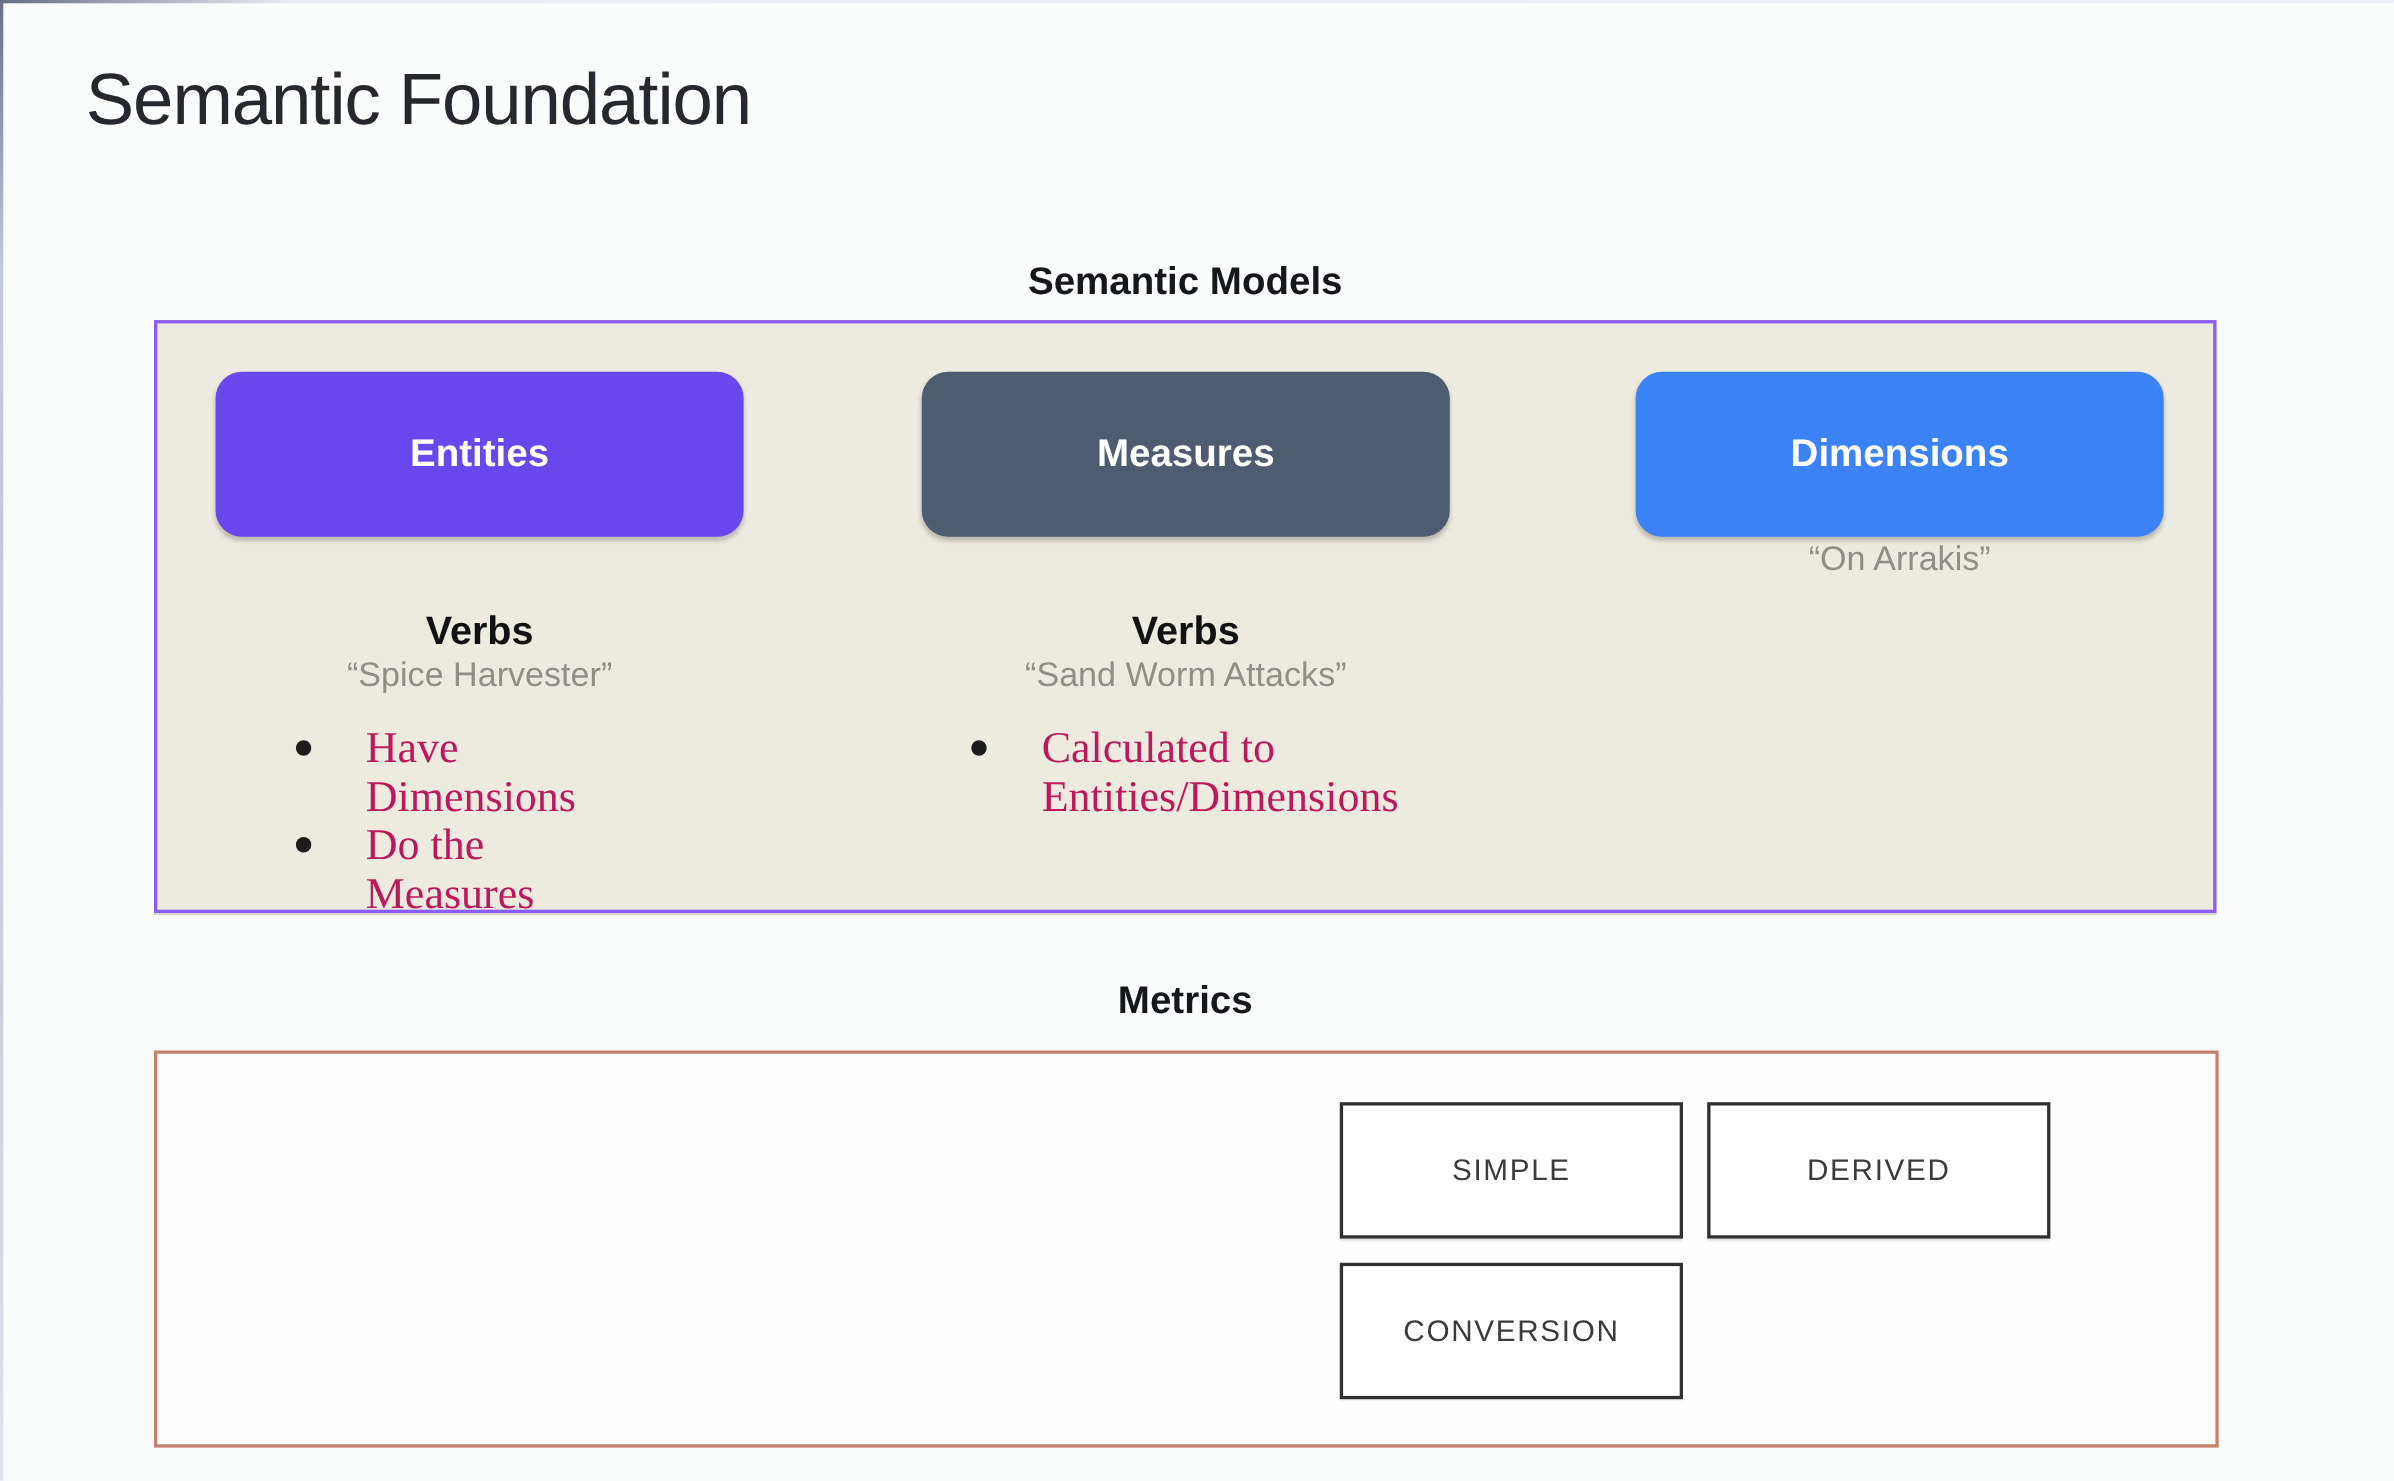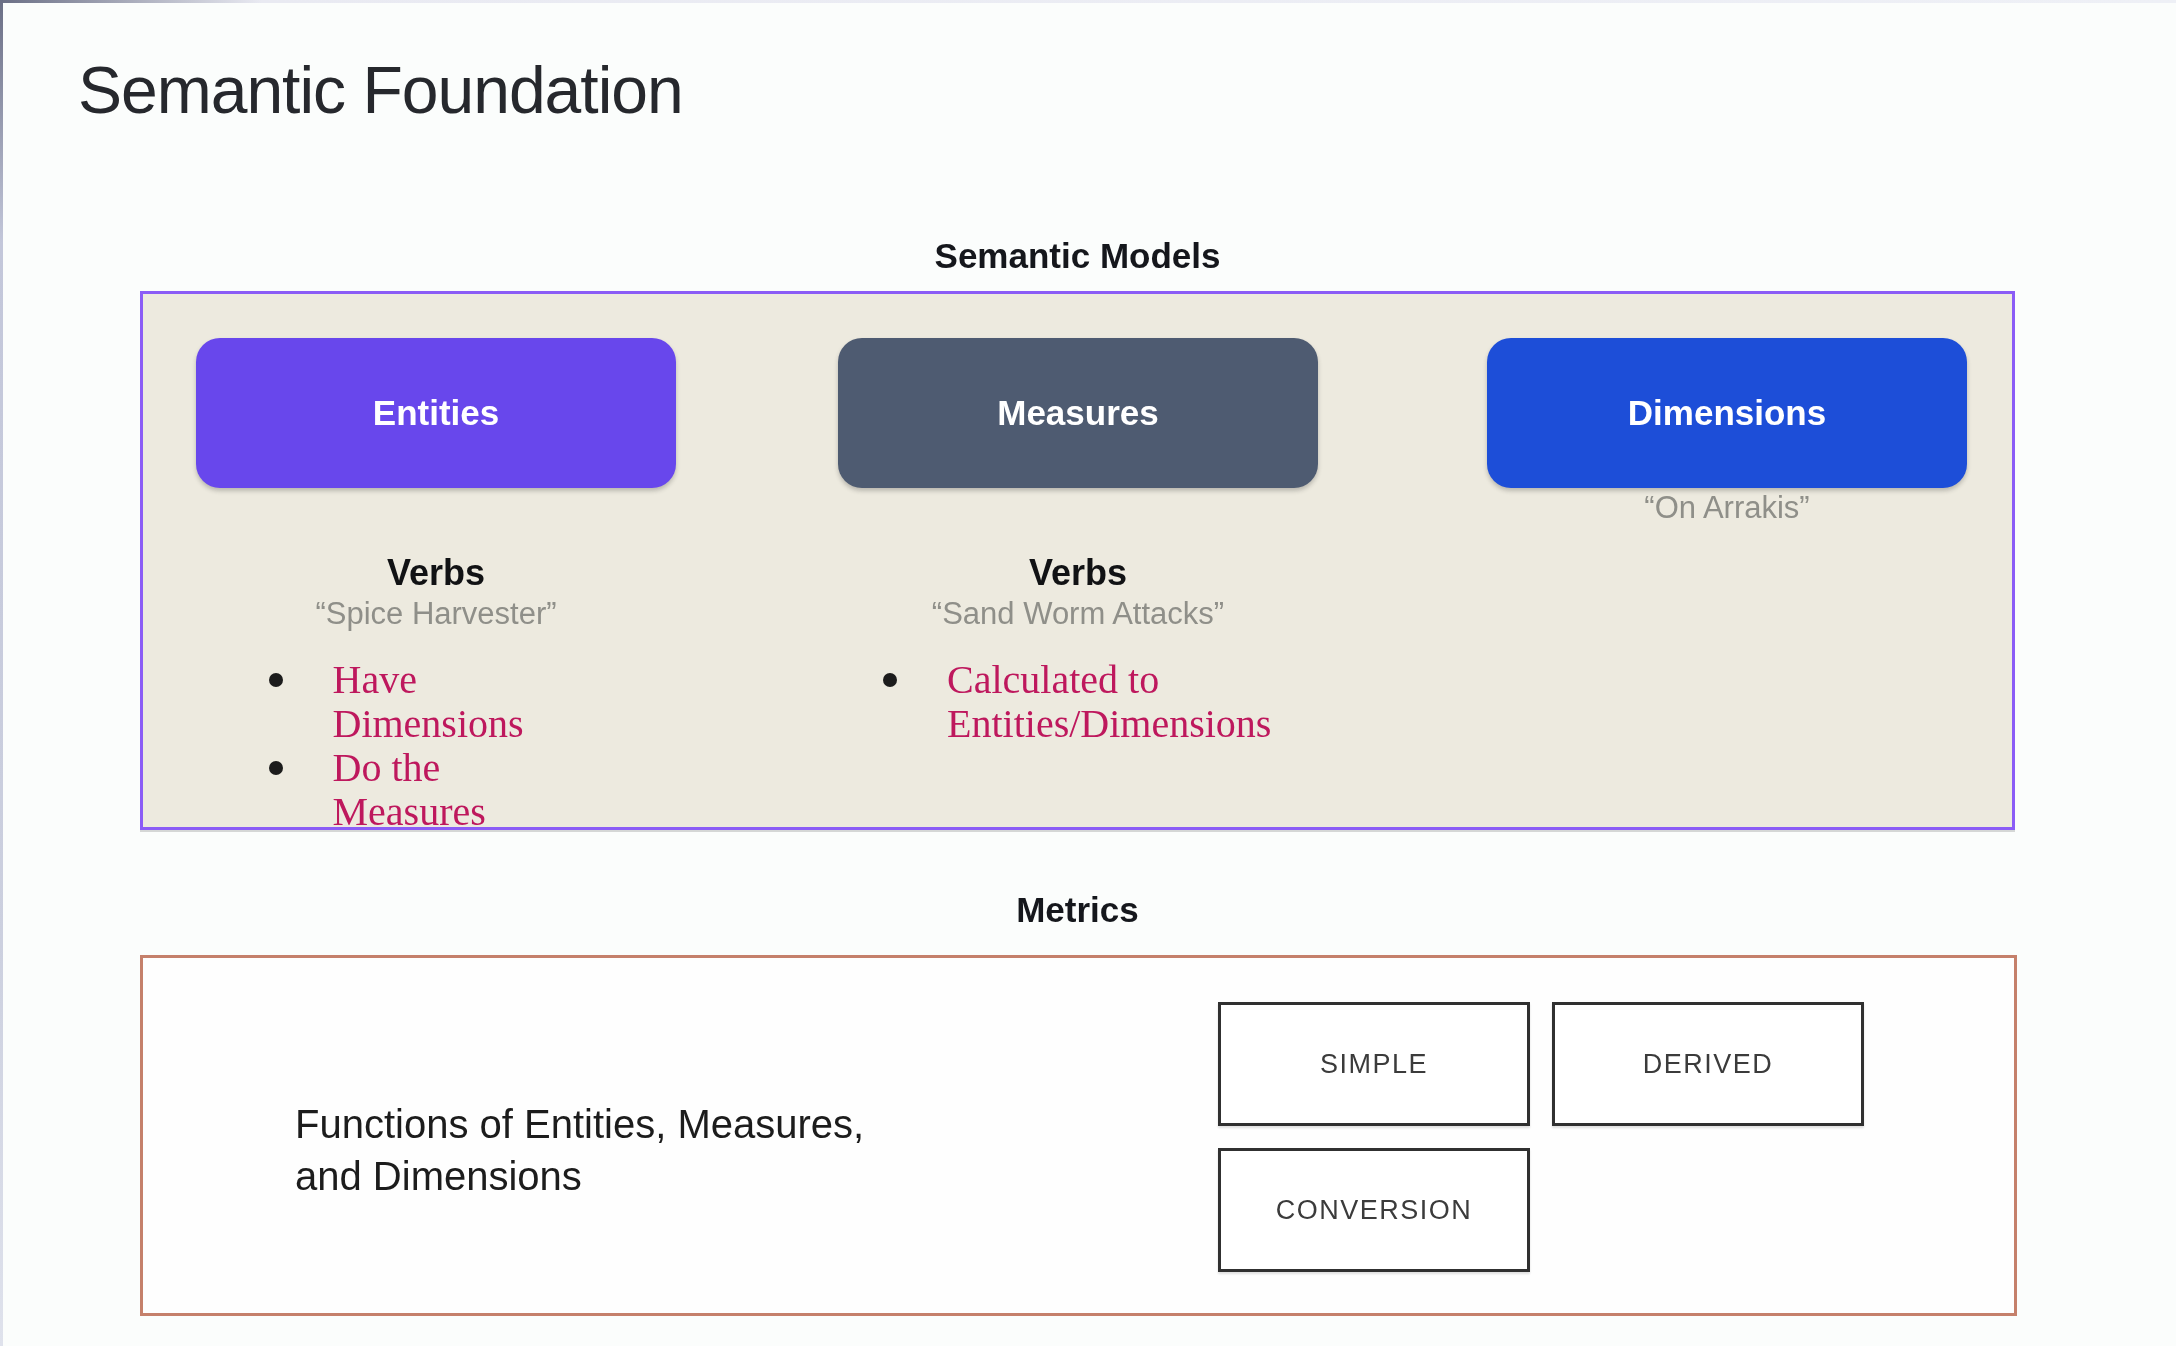--- a/index.html
+++ b/index.html
@@ -46,21 +46,21 @@
   .sm-col-3 { left: 1344px; }
 
   .pill {
     width: 100%; height: 150px; border-radius: 24px;
     display: flex; align-items: center; justify-content: center;
     color: #ffffff; font-size: 35px; font-weight: 700;
     box-shadow: 0 3px 4px rgba(40,40,40,0.25);
   }
   .pill-entities   { background: #6847EC; }
   .pill-measures   { background: #4E5B71; }
-  .pill-dimensions { background: #1d4ed8; }
+  .pill-dimensions { background: #3b82f6; }
 
   .col-heading {
     margin-top: 64px; text-align: center;
     font-size: 36px; font-weight: 700; color: #111214;
   }
   .col-quote {
     margin-top: 2px; text-align: center;
     font-size: 31px; color: #8F8F89;
   }
   .bullets { margin: 26px auto 0 auto; list-style: none; }
@@ -143,22 +143,18 @@
   <div class="sm-col sm-col-3">
     <div class="pill pill-dimensions">Dimensions</div>
     <div class="col-quote">“On Arrakis”</div>
   </div>
 
 </div>
 
 <div class="section-heading metrics-heading">Metrics</div>
 
 <div class="metrics-box">
-  <div class="metrics-desc">
-    <span>Functions of Entities, Measures,</span>
-    <span>and Dimensions</span>
-  </div>
   <div class="metrics-grid">
     <div class="metric-cell">SIMPLE</div>
     <div class="metric-cell">DERIVED</div>
     <div class="metric-cell">CONVERSION</div>
   </div>
 </div>
 
 </body></html>

